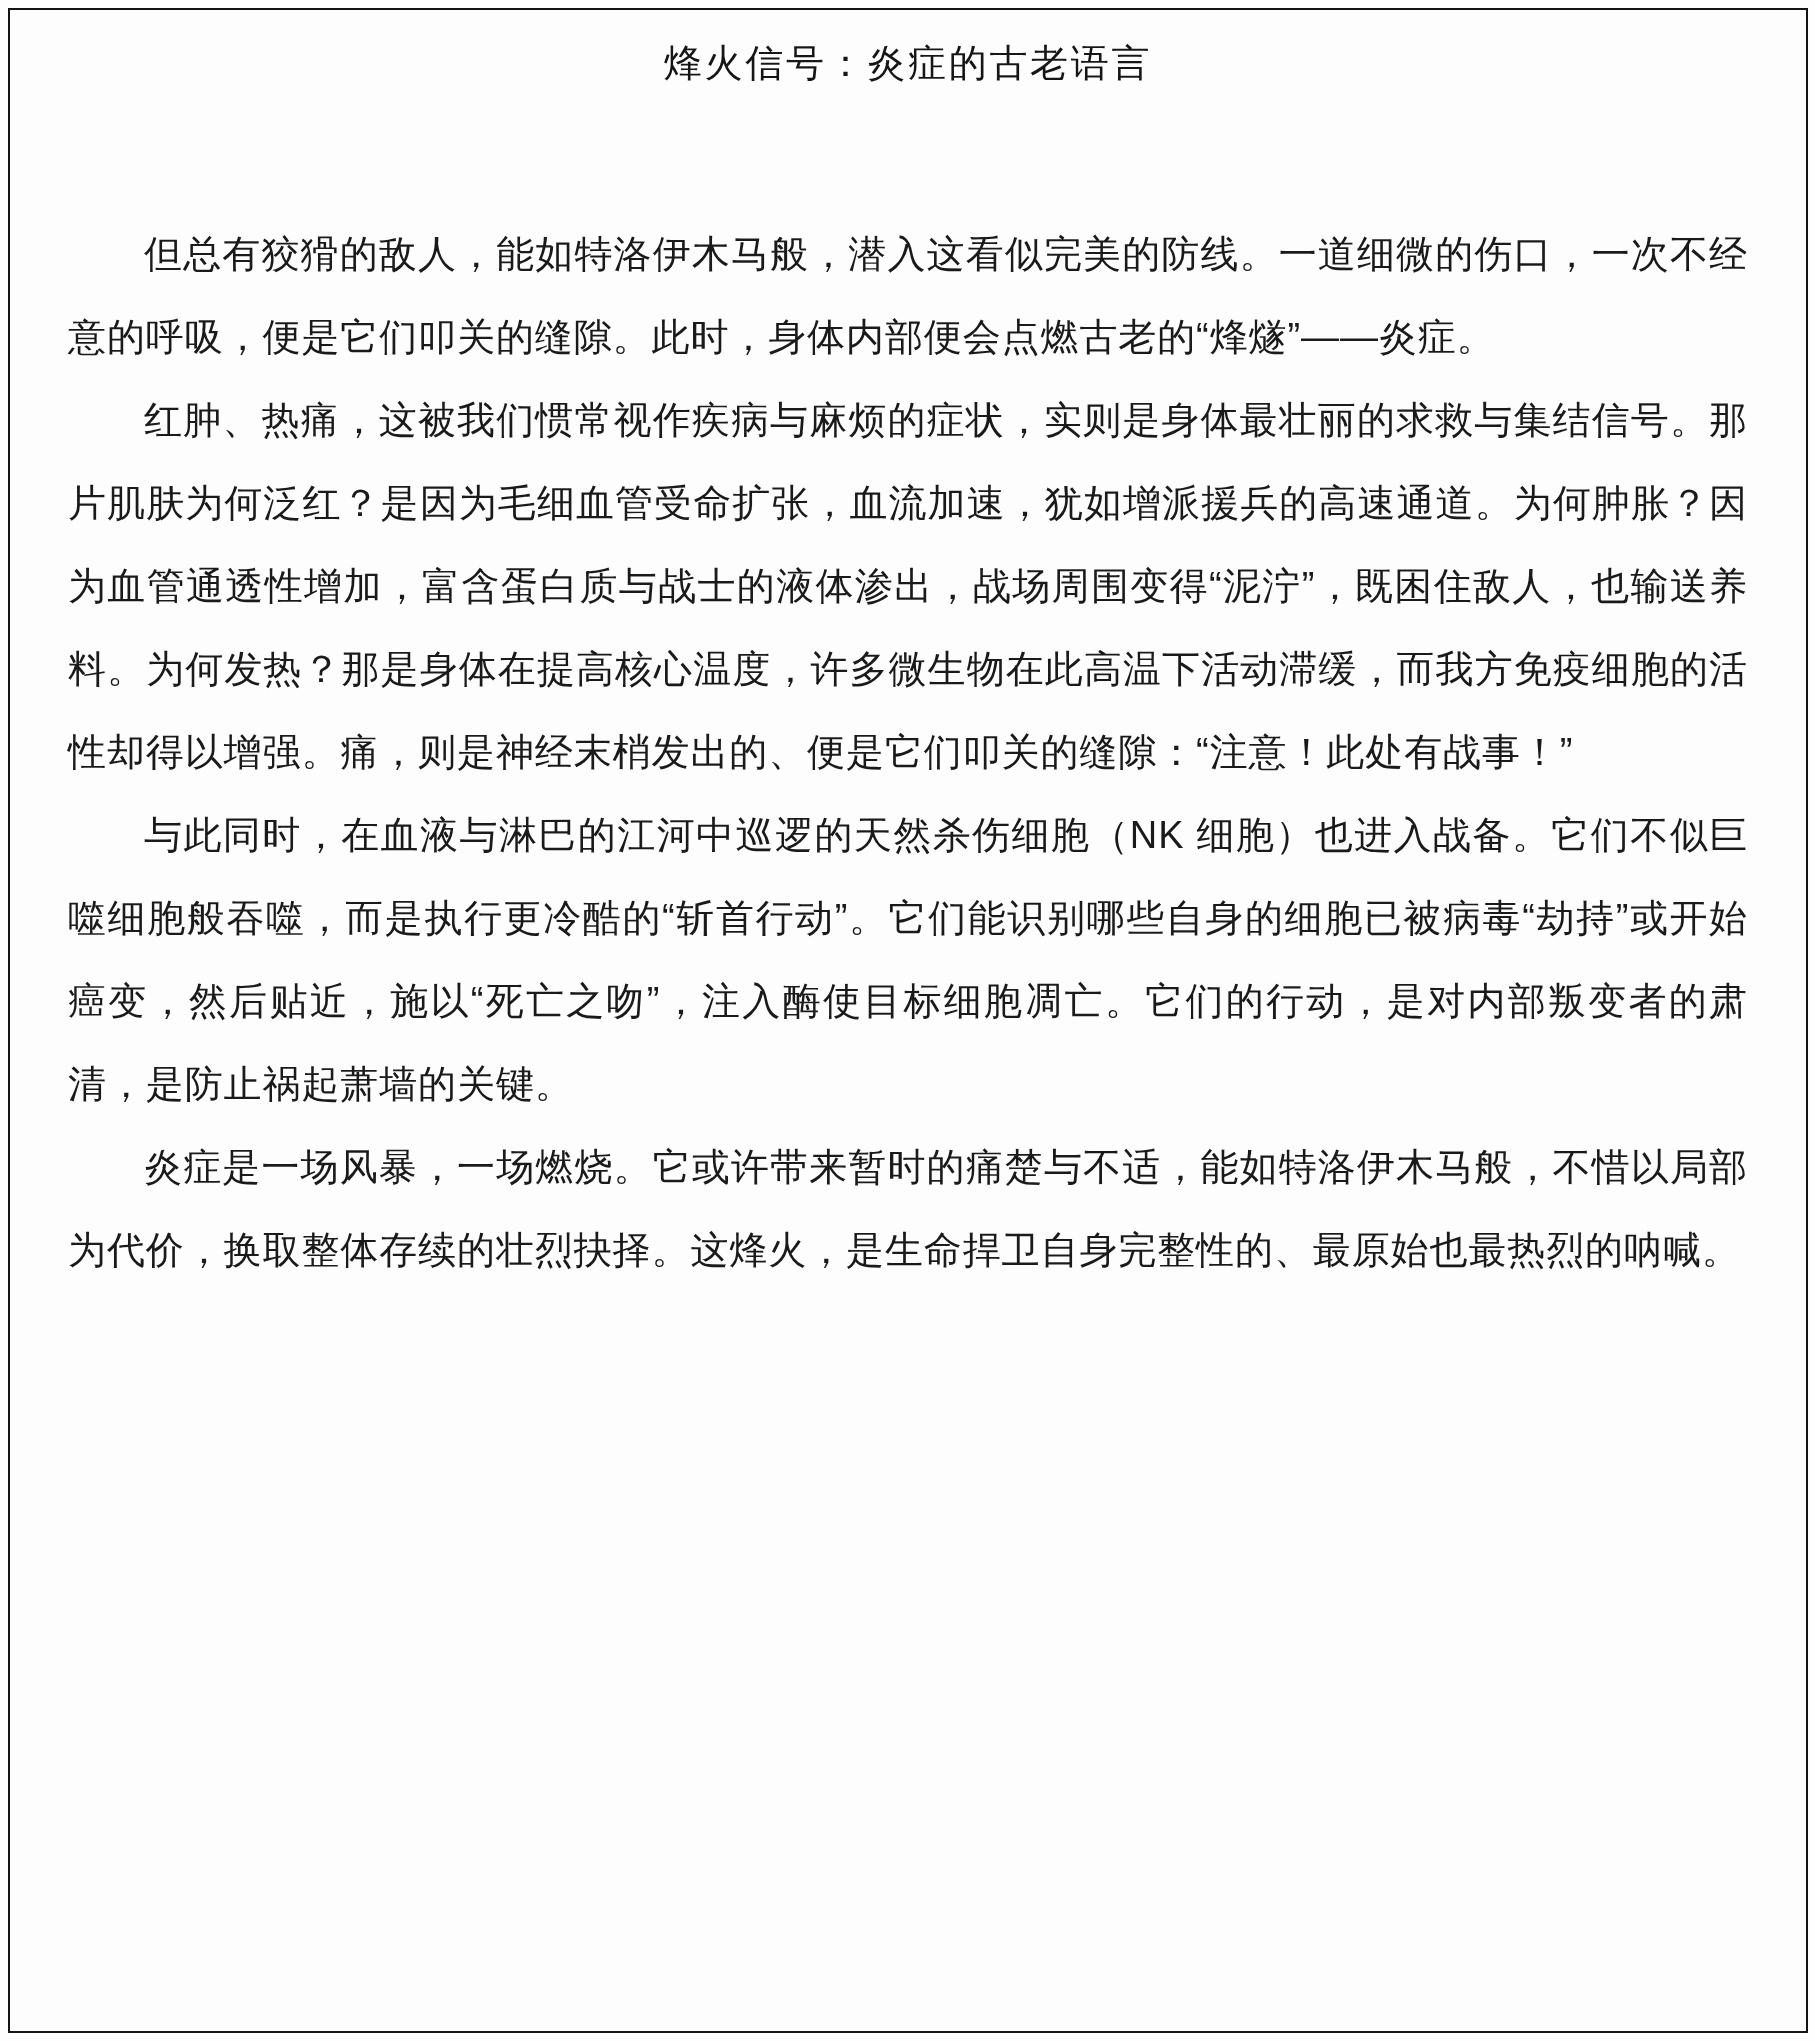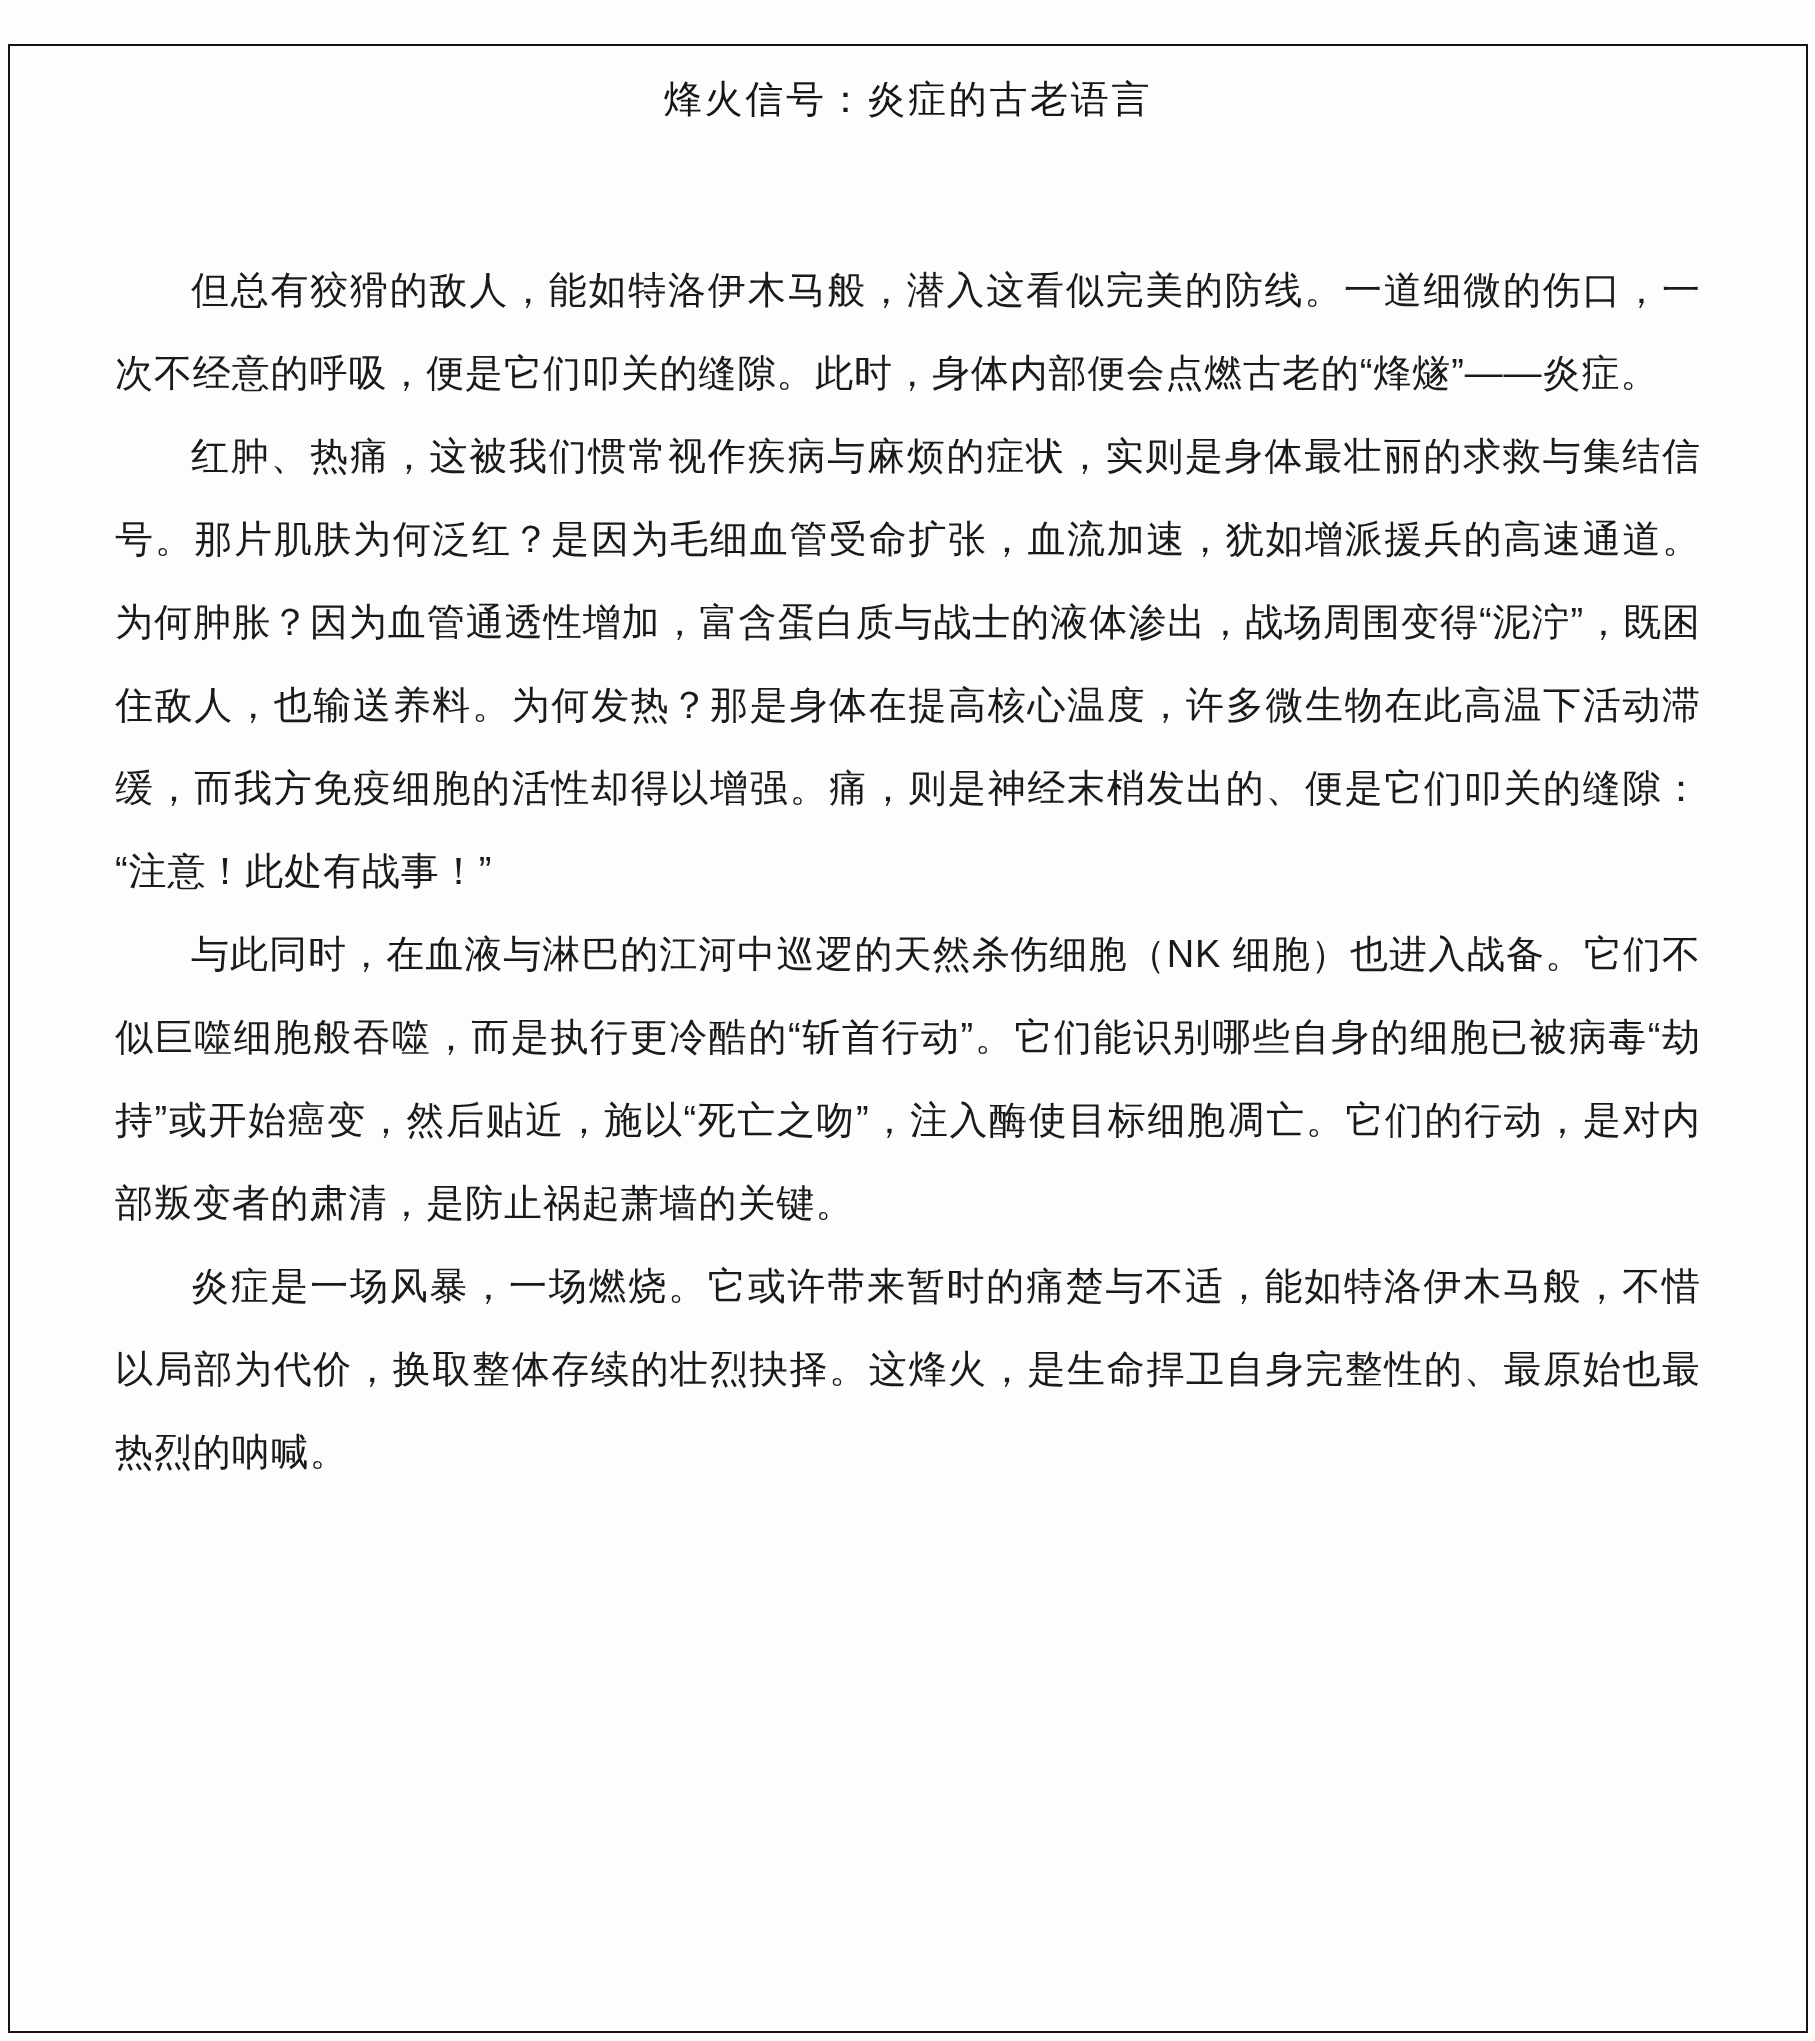--- a/index.html
+++ b/index.html
@@ -21,34 +21,33 @@
   .page-frame {
     position: absolute;
     top: 8px;
     left: 8px;
     right: 8px;
     bottom: 8px;
     border: 2.7px solid #141414;
     background: #fdfdfd;
     box-sizing: border-box;
     overflow: hidden;
-    margin-top: 36px;
   }
   .doc-title {
     margin: 34px 0 0 0;
     font-size: 38px;
     line-height: 1.0;
     font-weight: 500;
     text-align: center;
     color: #161616;
     letter-spacing: 2.7px;
   }
   .doc-body {
     margin: 131px 0 0 0;
-    padding: 0 105px;
+    padding: 0 58px;
   }
   .doc-body p {
     margin: 0;
     font-size: 38px;
     line-height: 83px;
     color: #1a1a1a;
     text-align: justify;
     text-justify: inter-ideograph;
     text-indent: 2em;
     letter-spacing: 0.9px;

